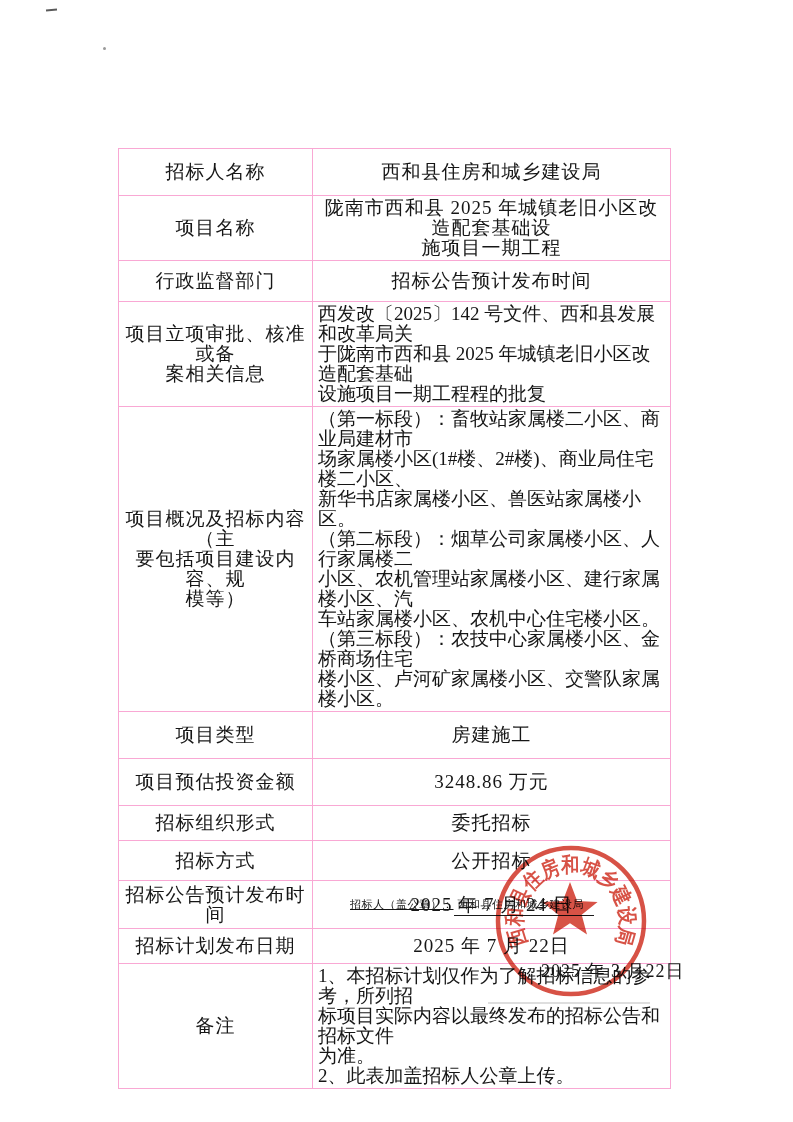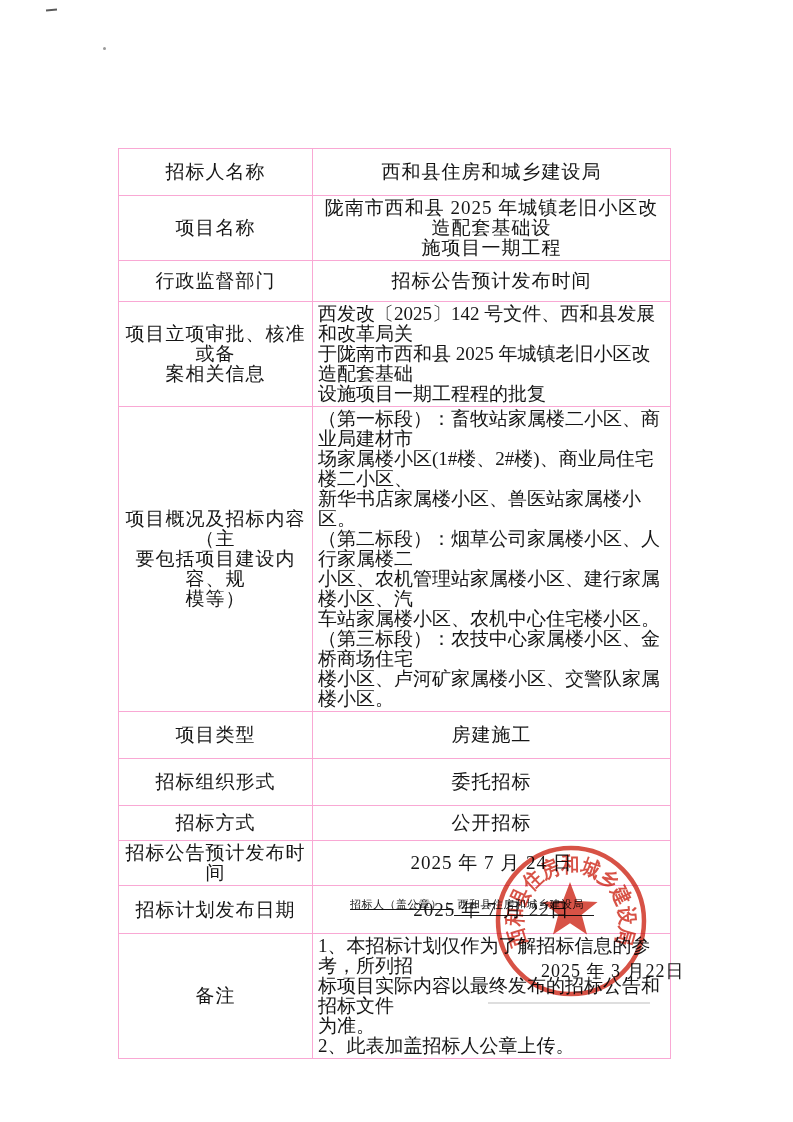--- a/index.html
+++ b/index.html
@@ -116,20 +116,24 @@
 小区、农机管理站家属楼小区、建行家属楼小区、汽
 车站家属楼小区、农机中心住宅楼小区。
 （第三标段）：农技中心家属楼小区、金桥商场住宅
 楼小区、卢河矿家属楼小区、交警队家属楼小区。</td>
       </tr>
       <tr>
         <th>项目类型</th>
         <td class="center">房建施工</td>
       </tr>
       <tr>
+        <th>项目预估投资金额</th>
+        <td class="center">3248.86 万元</td>
+      </tr>
+      <tr>
         <th>招标组织形式</th>
         <td class="center">委托招标</td>
       </tr>
       <tr>
         <th>招标方式</th>
         <td class="center">公开招标</td>
       </tr>
       <tr>
         <th>招标公告预计发布时间</th>
         <td class="center">2025 年 7 月 24 日</td>

